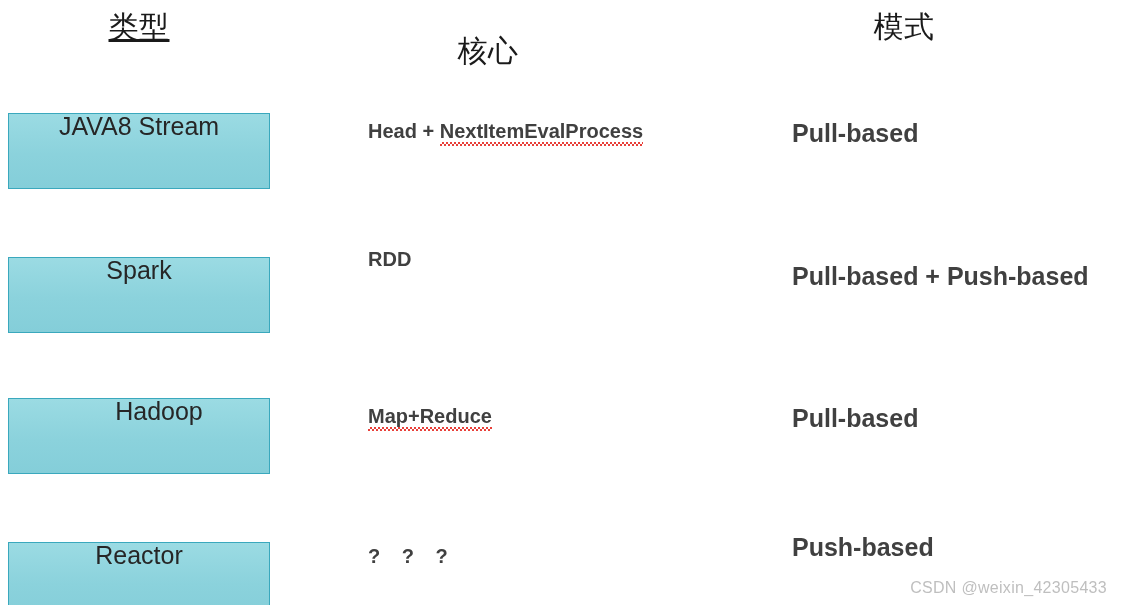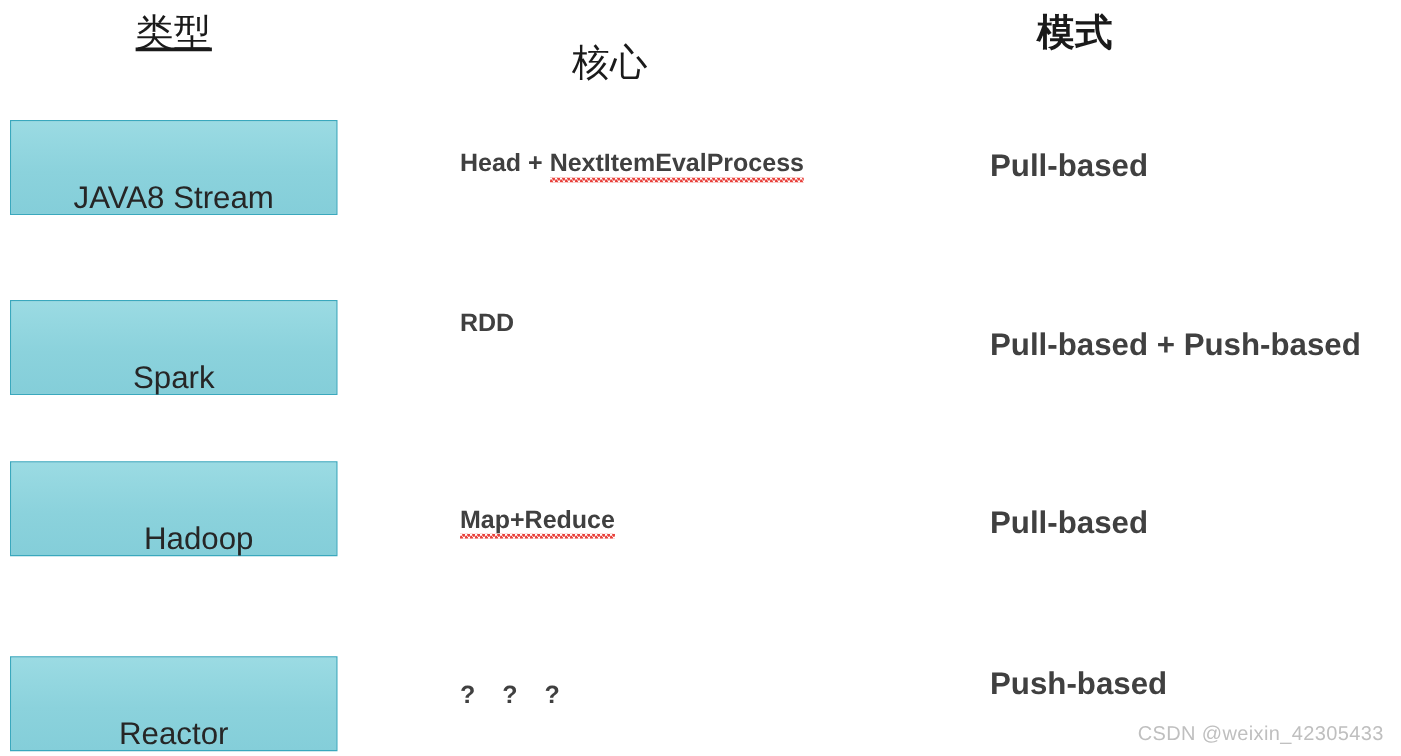--- a/index.html
+++ b/index.html
@@ -22,45 +22,46 @@
     font-size: 30px;
     font-weight: 400;
     color: #1a1a1a;
     line-height: 1;
     white-space: nowrap;
     transform: translateX(-50%);
     letter-spacing: 0.5px;
   }
   #hdr-type  { left: 139px; top: 12px; text-decoration: underline; }
   #hdr-core  { left: 488px; top: 12px; margin-top: 24px; }
-  #hdr-mode  { left: 860px; top: 12px; font-weight: bold; }
+  #hdr-mode  { left: 904px; top: 12px; }
 
   
   .type-box {
     position: absolute;
     left: 8px;
     width: 262px;
     height: 76px;
     box-sizing: border-box;
     border: 1.5px solid #3aa8bd;
     background: linear-gradient(180deg, #9bdbe3 0%, #8bd2dc 55%, #84ced9 100%);
     display: flex;
-    align-items: flex-end;
+    align-items: flex-start;
     justify-content: center;
+    margin-top: 17px;
   }
   .type-box-label {
     font-size: 25px;
     font-weight: 400;
     color: #262626;
     line-height: 1;
     white-space: nowrap;
   }
   #box-r0 { top: 96px; }
   #box-r1 { top: 240px; }
-  #box-r2 { top: 369px; padding-left: 40px; }
+  #box-r2 { top: 381px; padding-left: 40px; }
   #box-r3 { top: 525px; }
 
   
   .core-cell {
     position: absolute;
     left: 368px;
     font-size: 20px;
     font-weight: bold;
     color: #404040;
     line-height: 1;

